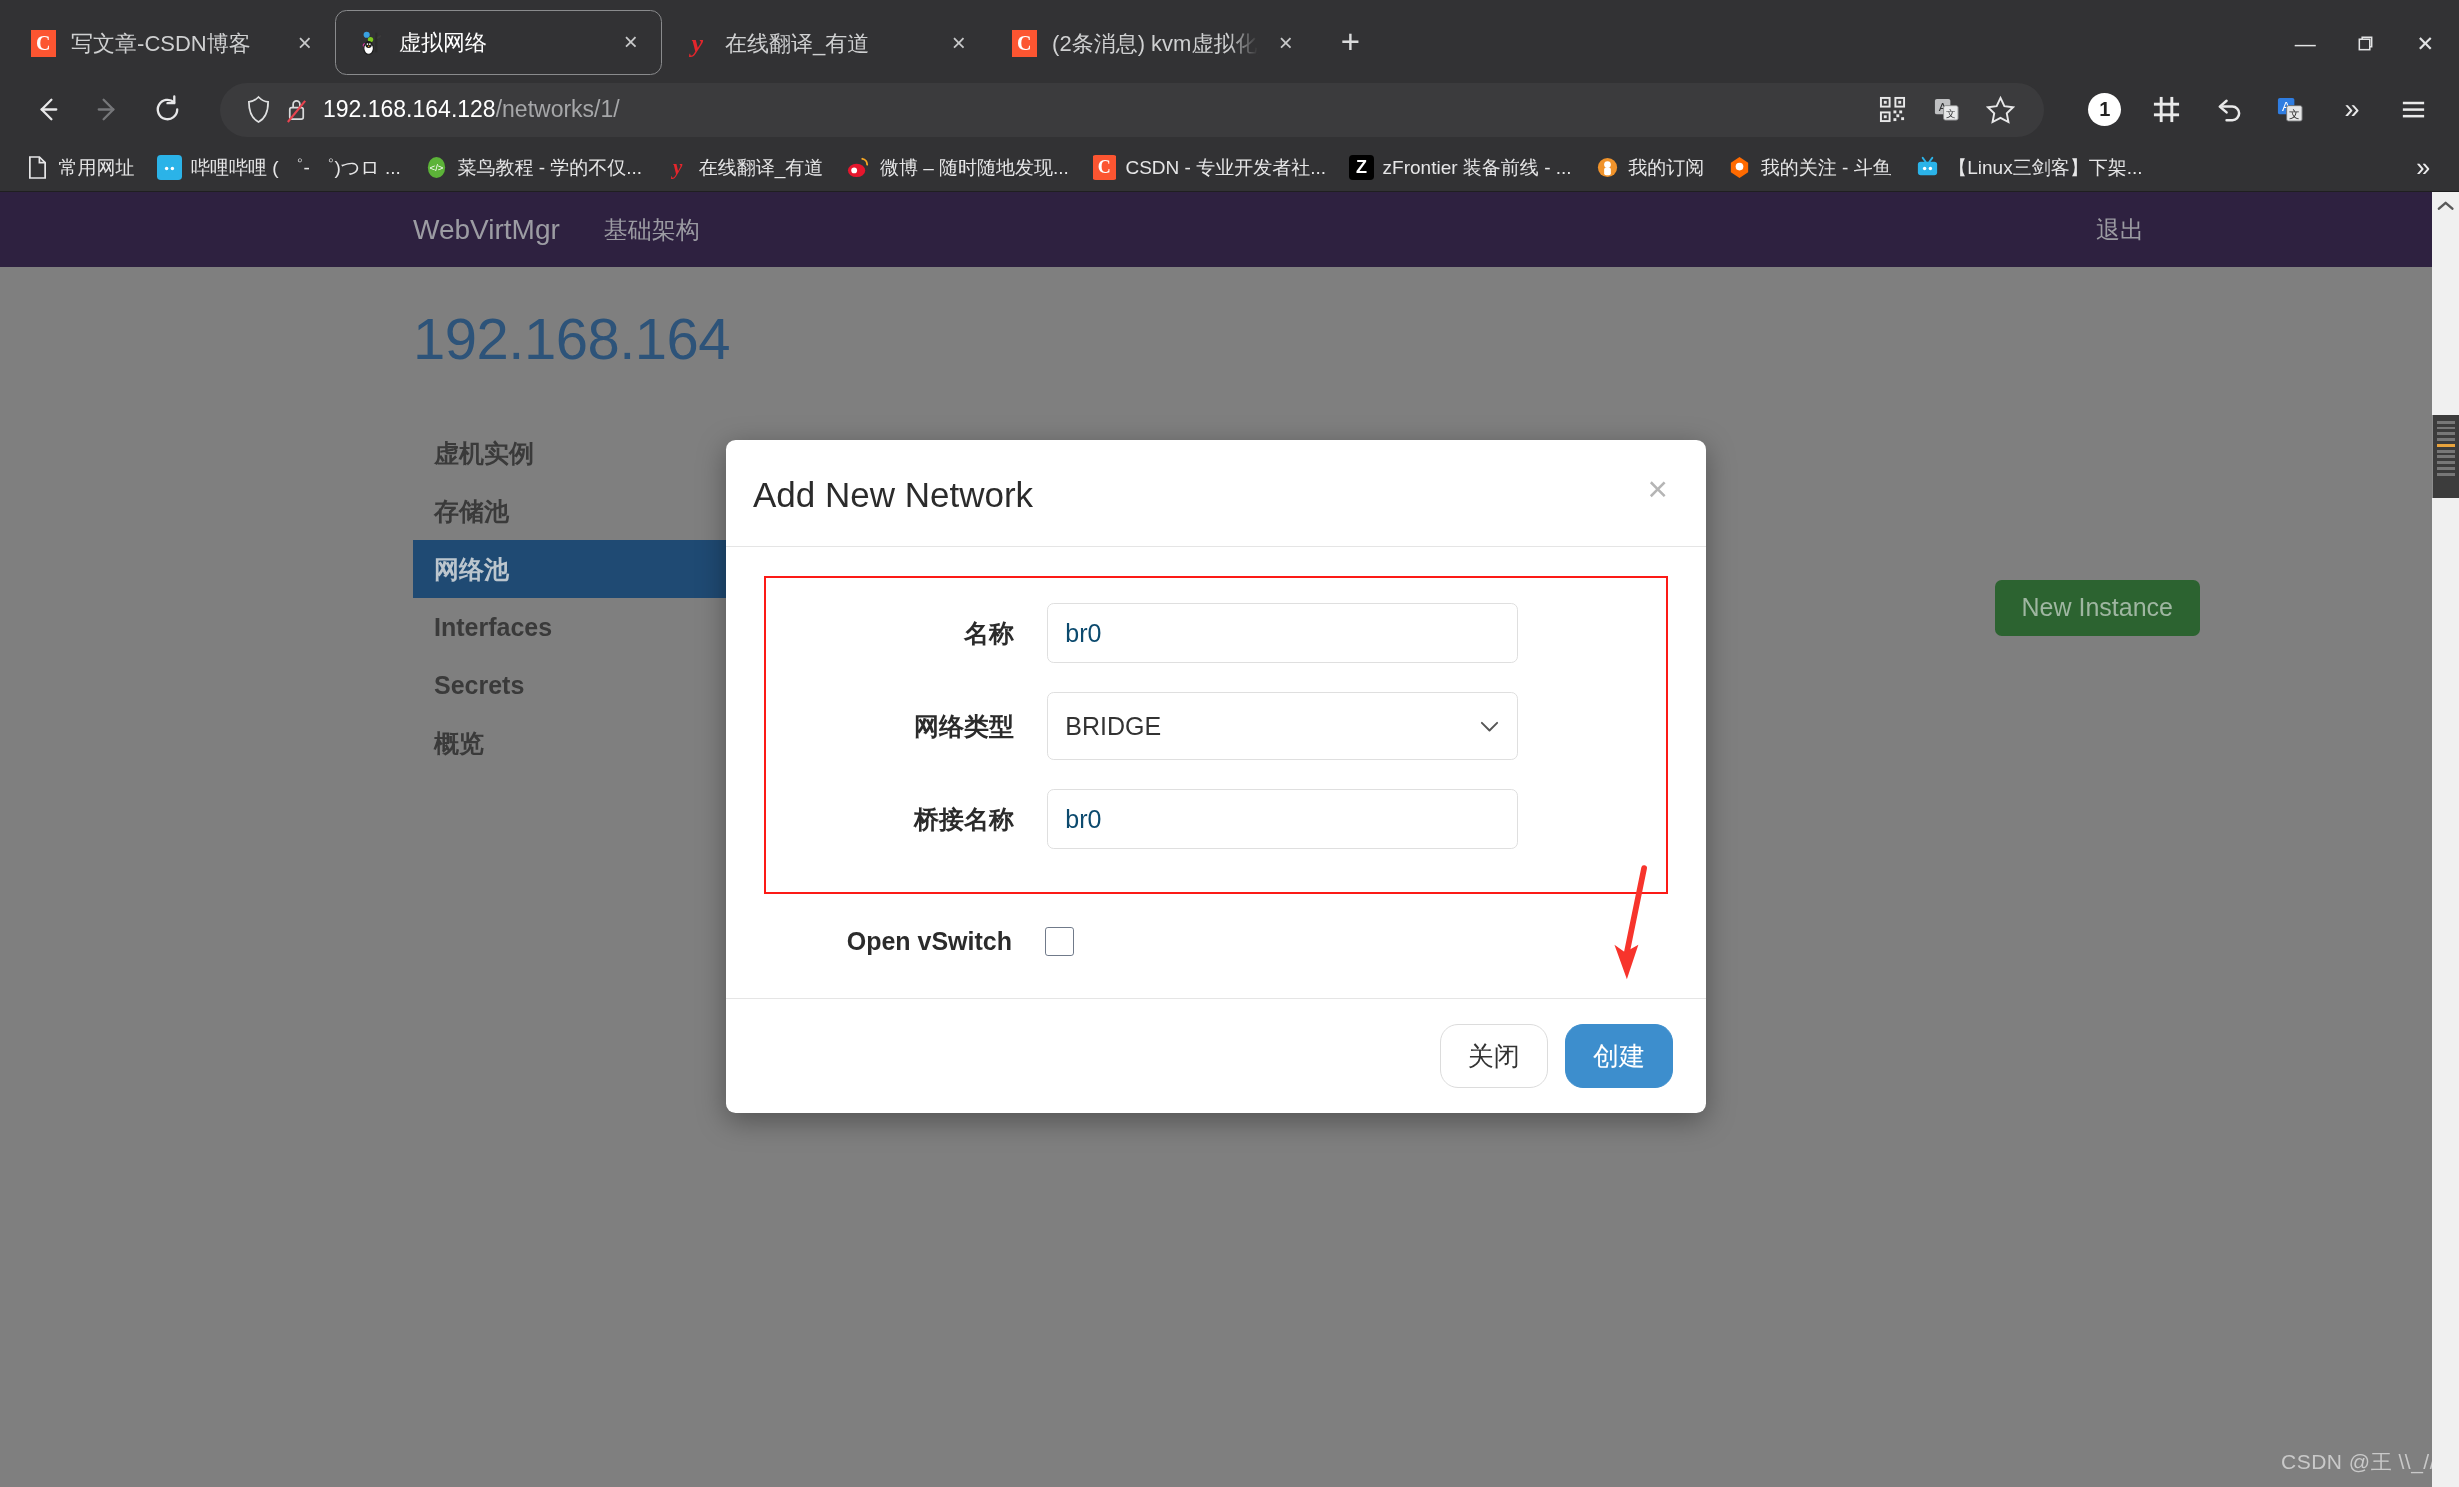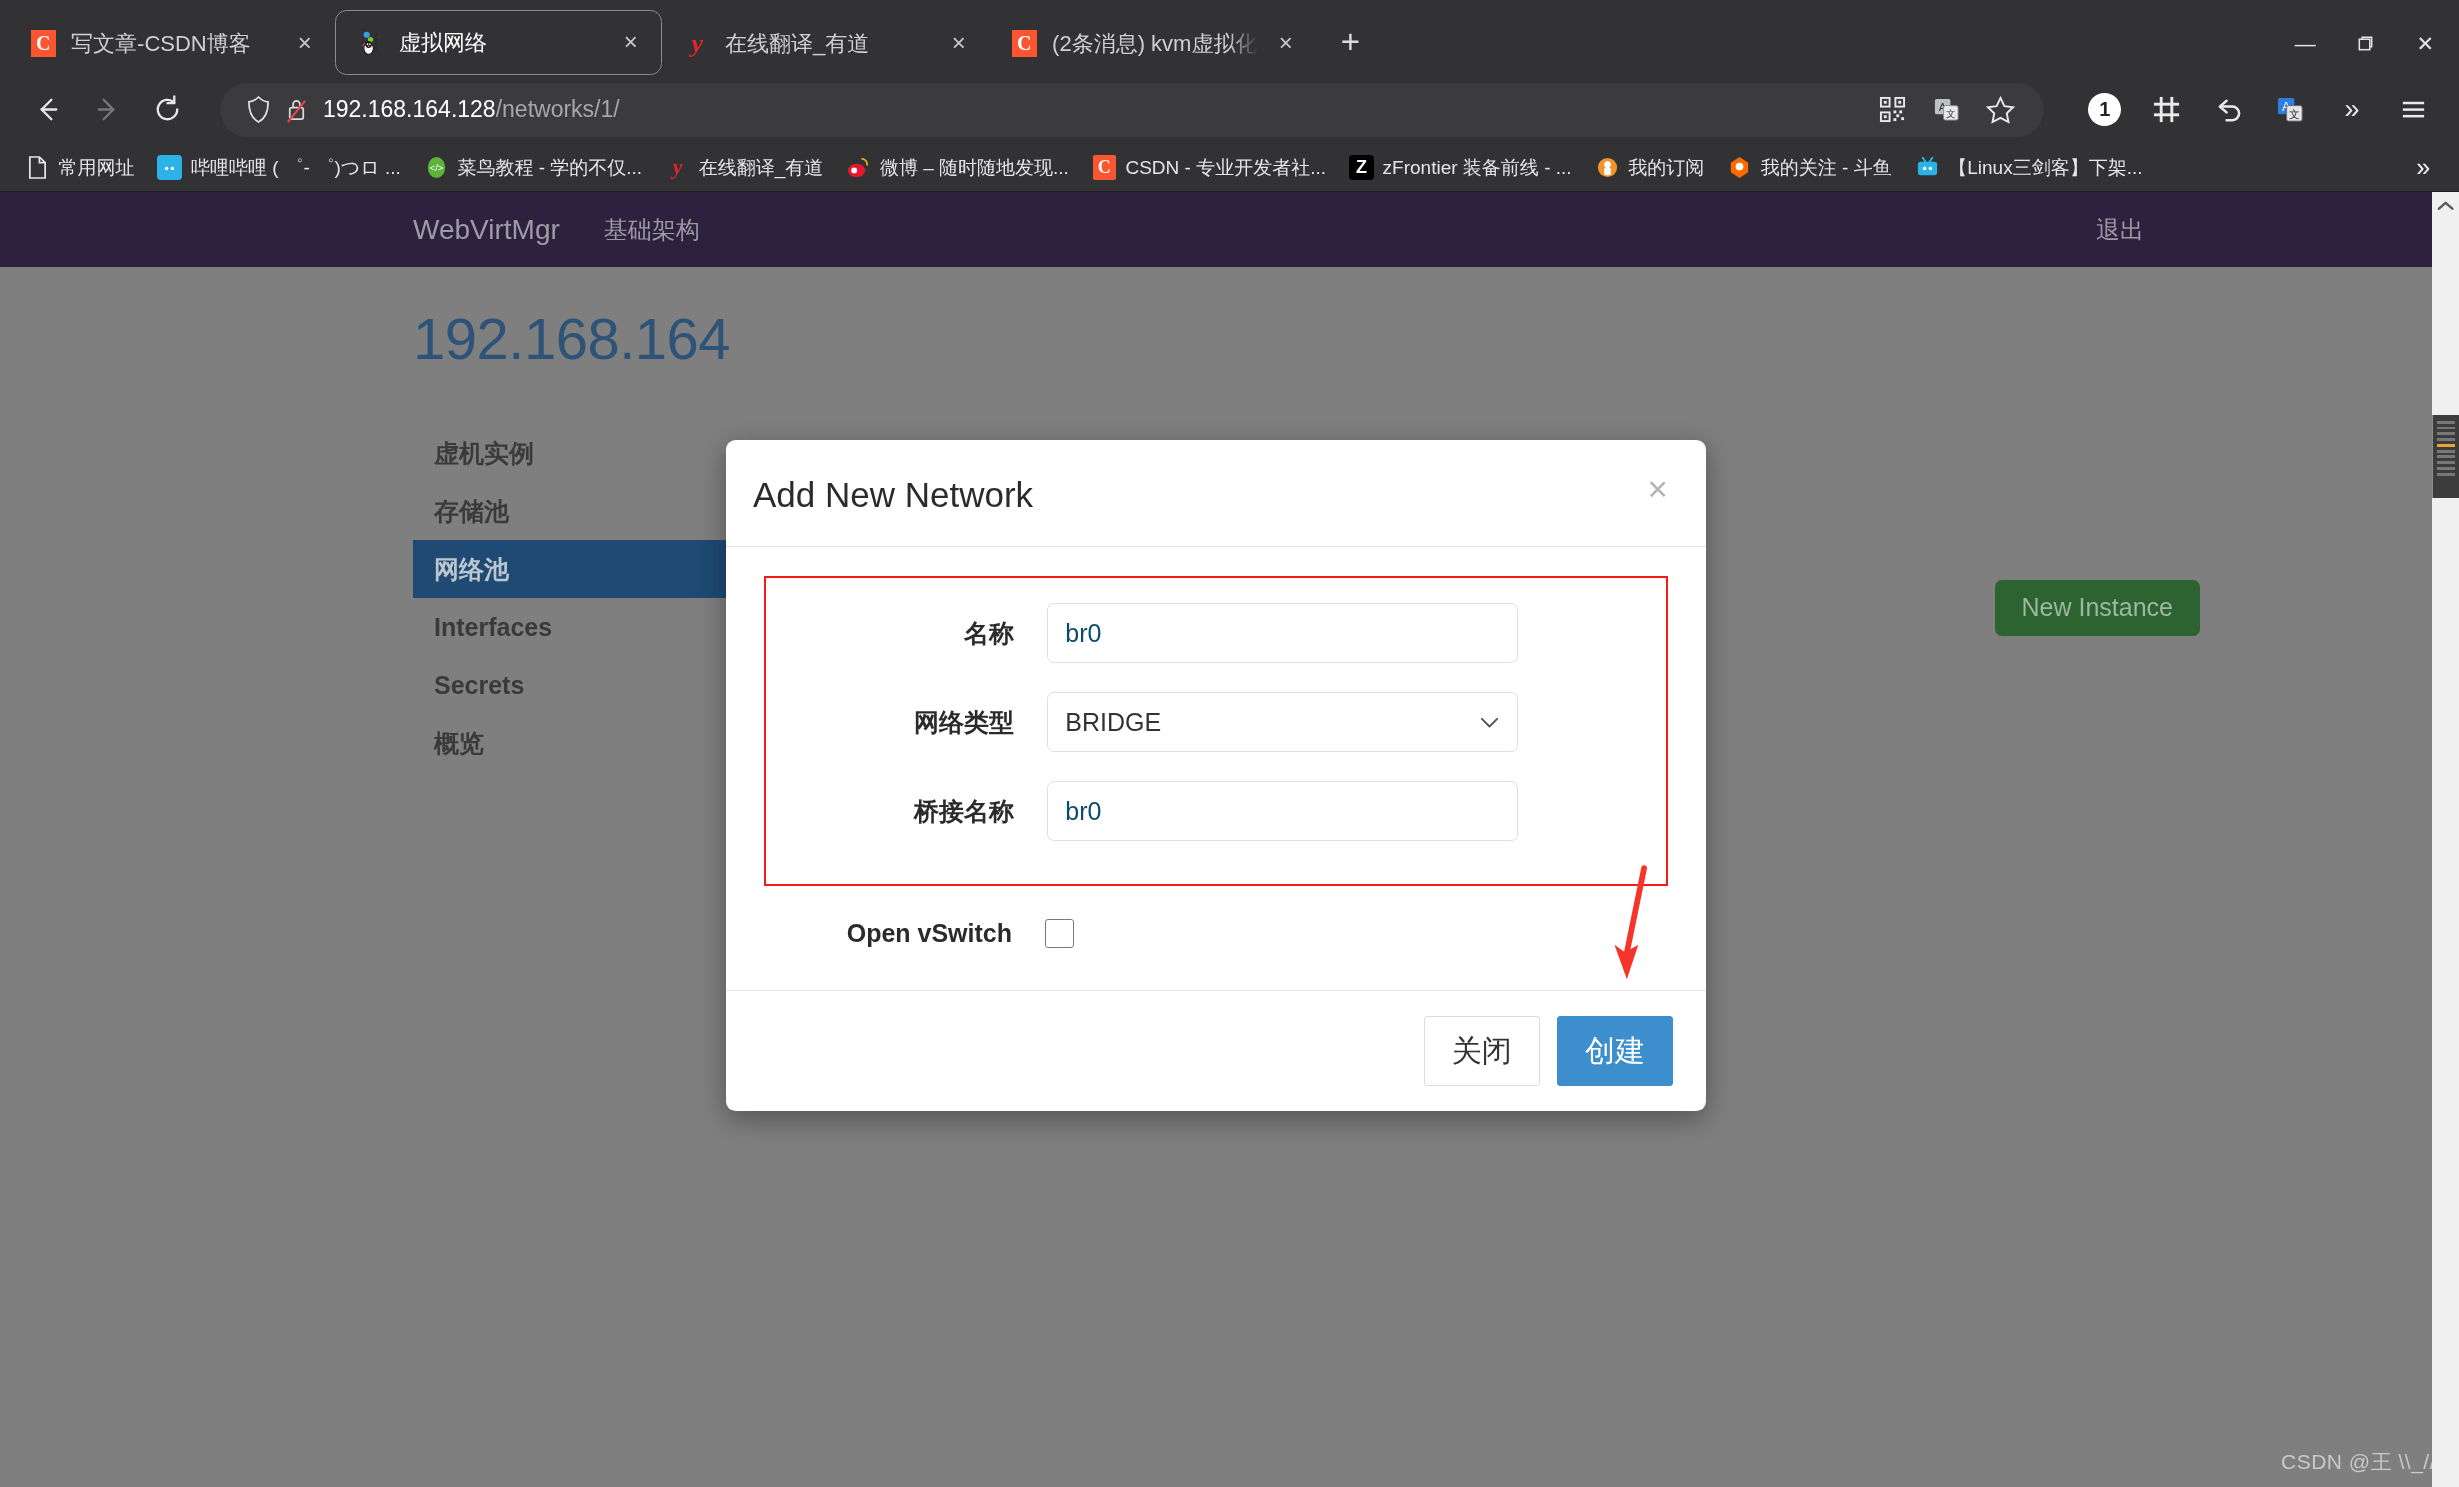--- a/index.html
+++ b/index.html
@@ -184,37 +184,37 @@
     font-size: 25px; font-weight: bold; color: #2b2b2b; flex: none;
   }
   .form-field { width: 471px; flex: none; }
   .inp {
     width: 100%; height: 60px; border: 1.9px solid #dfdfdf; border-radius: 6.7px;
     font-size: 25px; color: #0c4a6e; padding: 0 17.3px;
     background: #fff; font-family: "Liberation Sans", sans-serif;
     display: flex; align-items: center;
   }
   .sel {
-    width: 100%; height: 60px; border: 1.9px solid #dfdfdf; border-radius: 6.7px;
+    width: 100%; height: 68px; border: 1.9px solid #dfdfdf; border-radius: 6.7px;
     font-size: 25px; color: #333; padding: 0 17.3px; background: #fff;
     display: flex; align-items: center;
   }
   .sel .caret { margin-left: auto; font-size: 21px; color: #555; }
 
   .ovs-row { display: flex; align-items: center; margin-top: 33px; padding-bottom: 15.4px; }
   .ovs-label { width: 281px; text-align: right; padding-right: 33px;
                font-size: 25px; font-weight: bold; color: #2b2b2b; flex: none; }
   .ovs-box { width: 29px; height: 29px; border: 1.9px solid #707a8a; border-radius: 2.9px; background:#fff; }
 
   .modal-footer {
     border-top: 1px solid #e5e5e5; padding: 25px 33px;
     display: flex; justify-content: flex-end; gap: 17.3px;
   }
   .btn {
-    font-size: 30px; padding: 13.4px 27px; border-radius: 3px;
+    font-size: 26px; padding: 13.4px 27px; border-radius: 18px;
     display: inline-flex; align-items: center; justify-content: center;
   }
   .btn-default { background: #fff; border: 1.9px solid #dcdcdc; color: #333; }
   .btn-primary { background: #3d8ecd; border: 1.9px solid #3d8ecd; color: #ffffff; }
 
   .arrow-anno { position: absolute; left: 1602px; top: 672px; z-index: 12; pointer-events: none; }
 </style>
 </head>
 <body>
 

